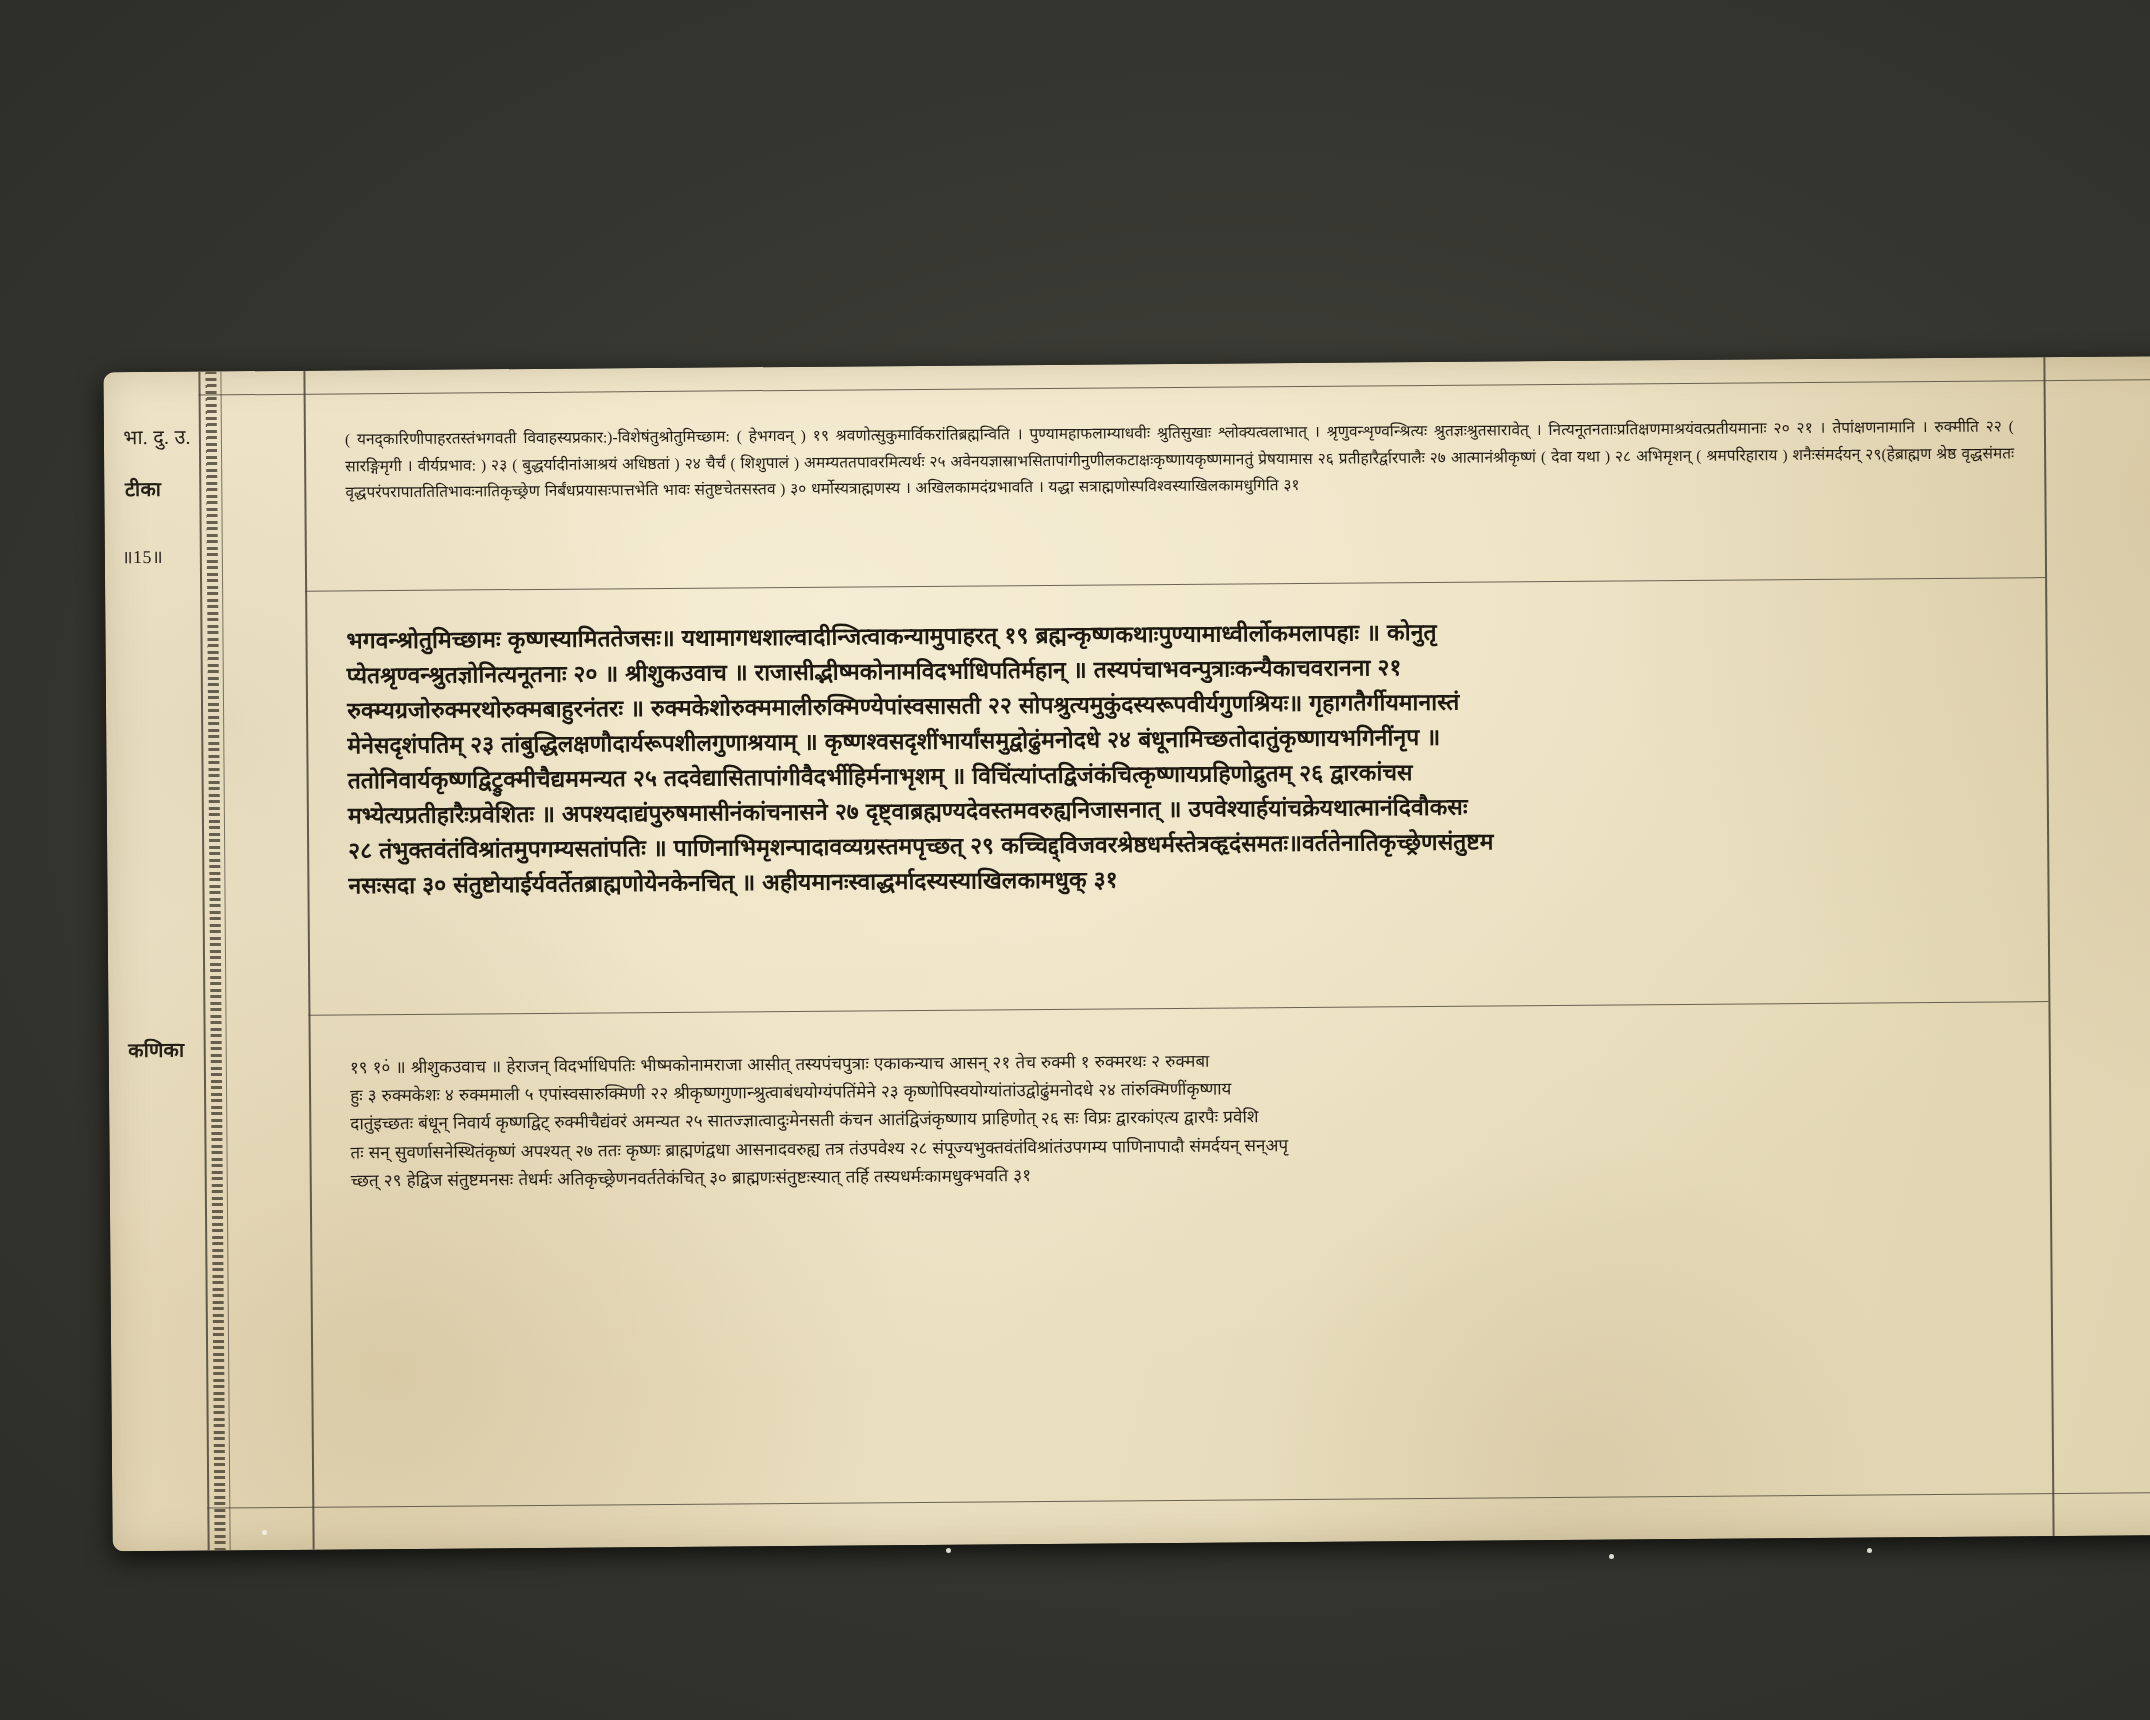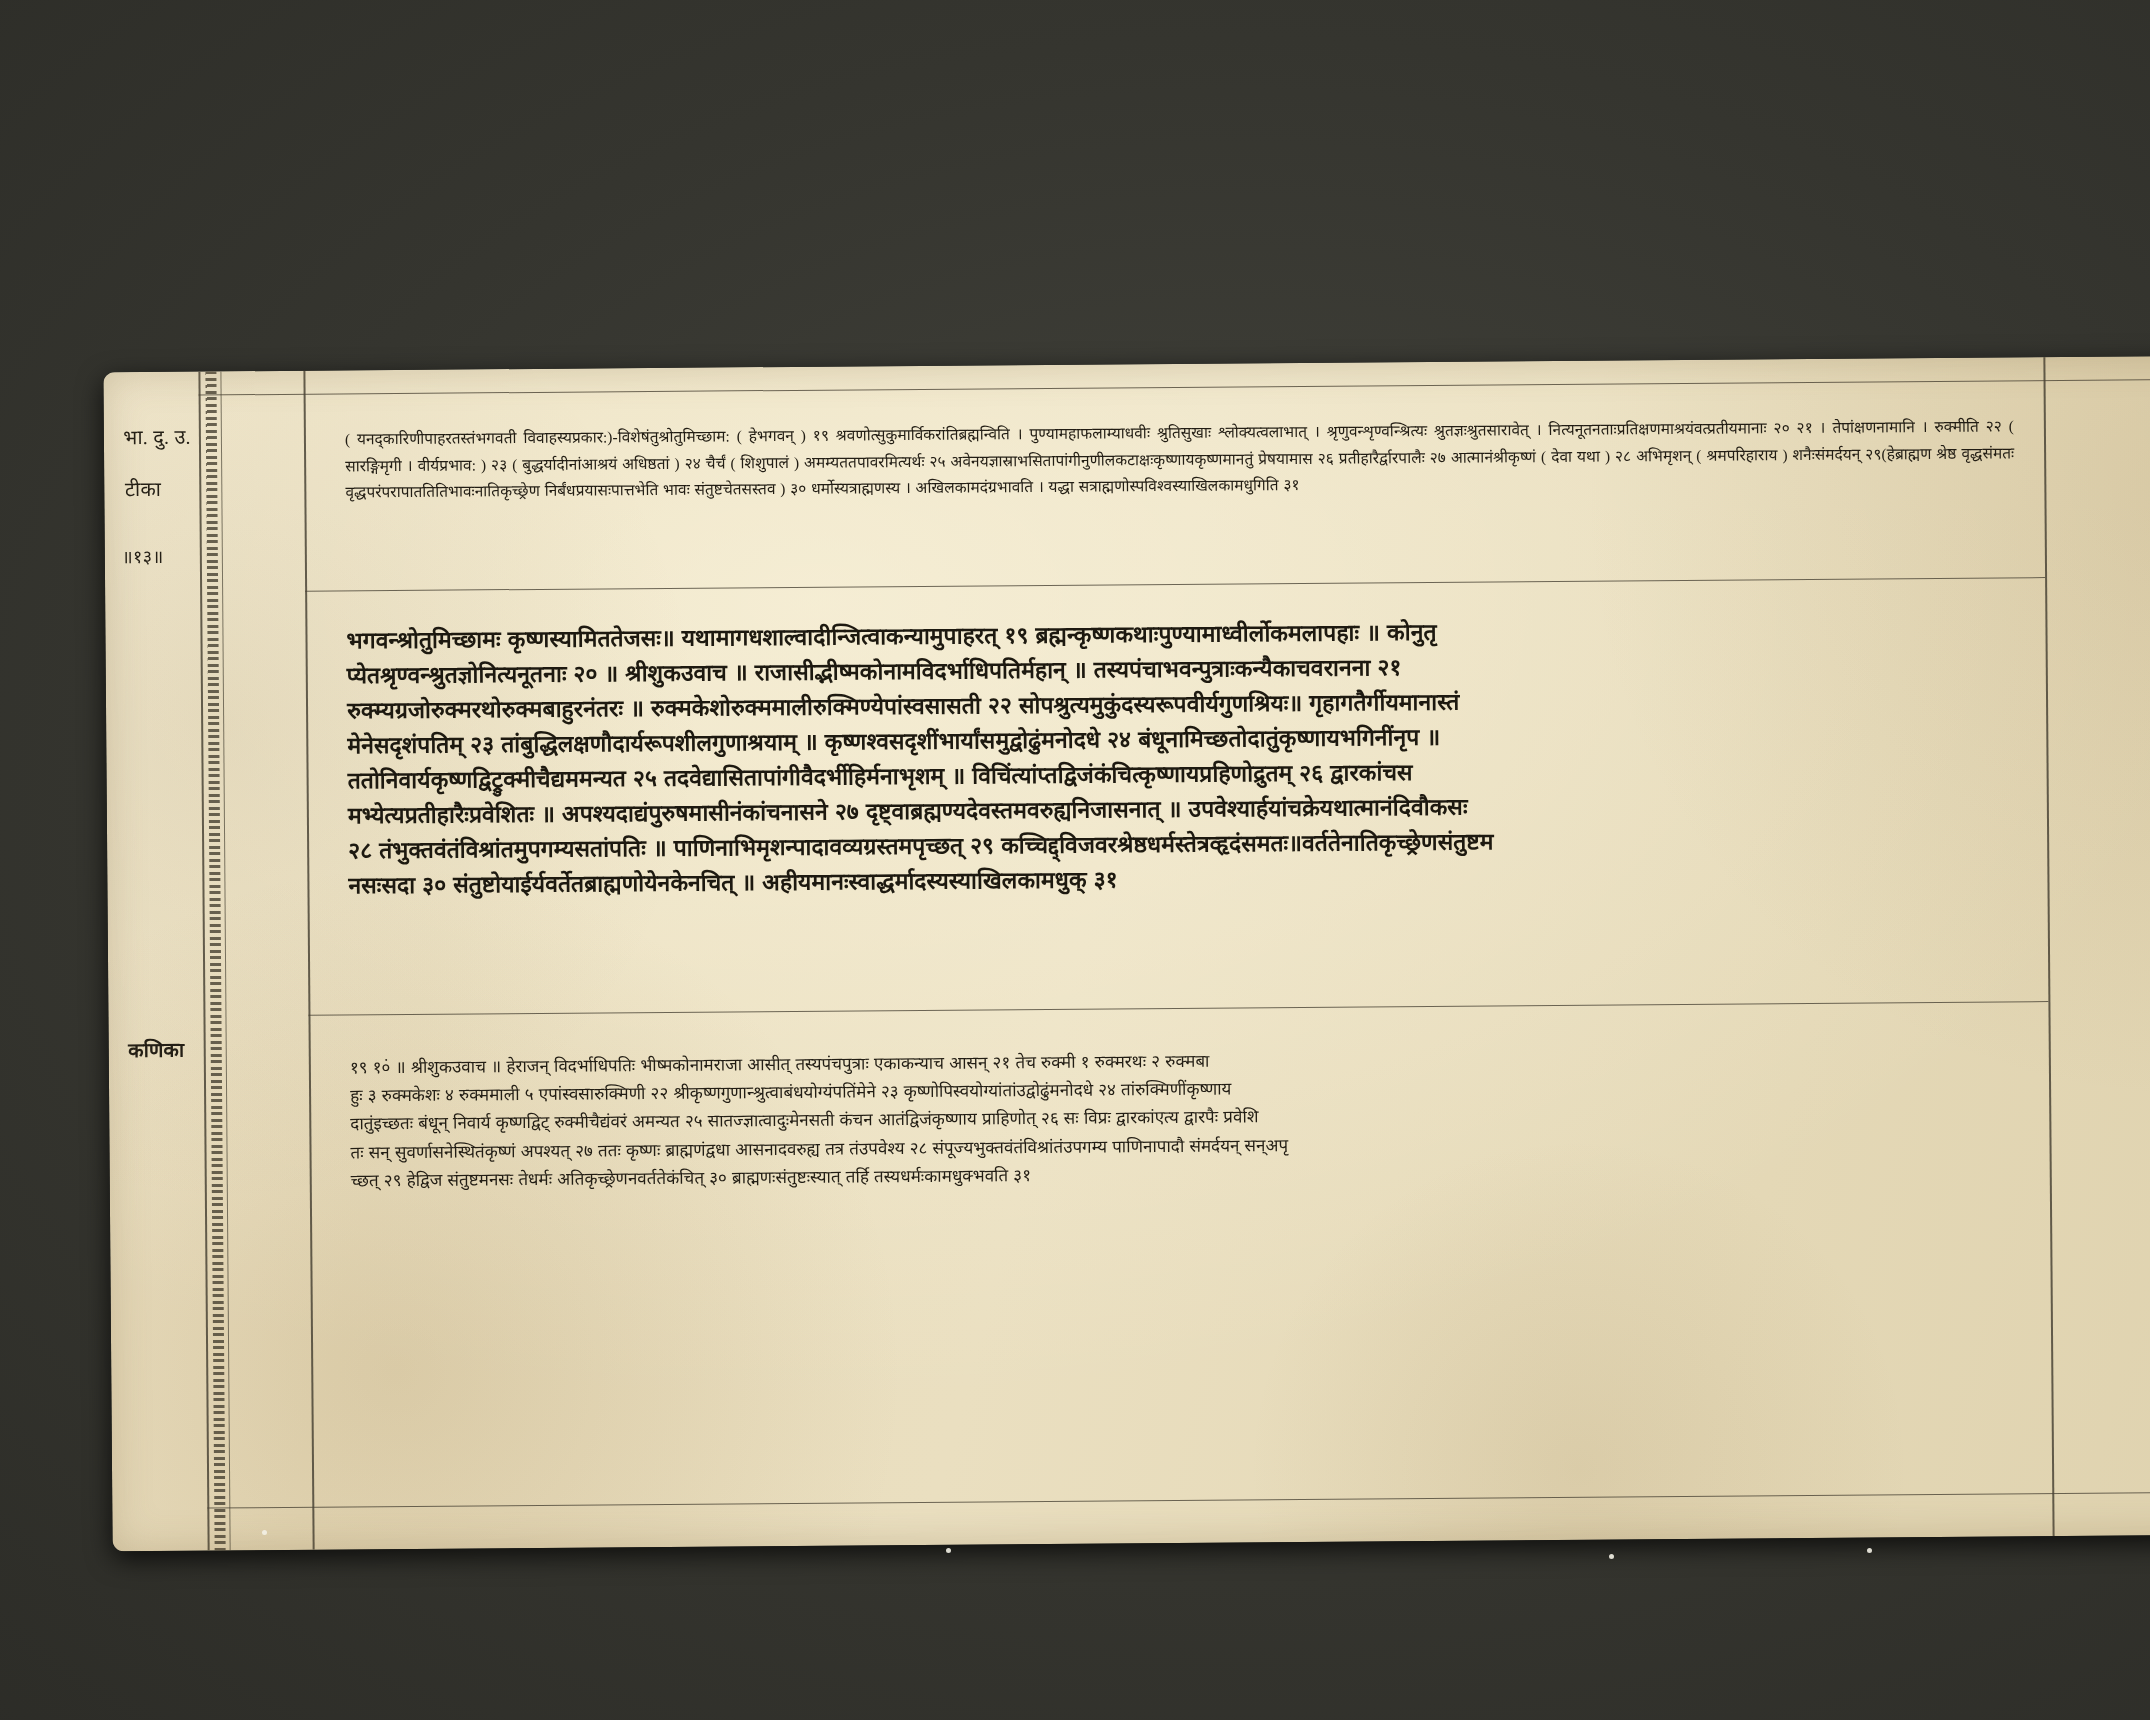--- a/index.html
+++ b/index.html
@@ -171,22 +171,22 @@
     <div class="vrule" style="left:200px;"></div>
 
     <div class="vrule" style="left:1940px;"></div>
 
     <div class="hrule" style="left:200px; width:1740px; top:220px;"></div>
     <div class="hrule" style="left:200px; width:1740px; top:644px;"></div>
     <div class="hrule" style="left:95px; width:2034px; top:23px;"></div>
     <div class="hrule" style="left:95px; width:2034px; top:1136px;"></div>
 
     <div class="marg devanagari" style="left:19.4px; top:51px; width:73px;">भा. दु. उ.</div>
-    <div class="marg devanagari" style="left:20.6px; top:103px; width:69px;">टीका</div>
-    <div class="marg devanagari pageno" style="left:17px; top:172px; width:77px;">॥१३॥</div>
+    <div class="marg devanagari" style="left:20.6px; top:103px; width:69px;font-weight:bold;">टीका</div>
+    <div class="marg devanagari pageno" style="left:17px; top:172px; width:77px;">॥15॥</div>
     <div class="marg devanagari" style="left:19.4px; top:664px; width:82px;font-weight:bold;">कणिका</div>
 
     <div class="commentary-top devanagari">( यनद्कारिणीपाहरतस्तंभगवती विवाहस्यप्रकार:)-विशेषंतुश्रोतुमिच्छाम: ( हेभगवन् ) १९ श्रवणोत्सुकुमार्विकरांतिब्रह्मन्विति । पुण्यामहाफलाम्याधवीः श्रुतिसुखाः श्लोक्यत्वलाभात् । श्रृणुवन्शृण्वन्श्रित्यः श्रुतज्ञःश्रुतसारावेत् । नित्यनूतनताःप्रतिक्षणमाश्रयंवत्प्रतीयमानाः २० २१ । तेपांक्षणनामानि । रुक्मीति २२ ( सारङ्गिमृगी । वीर्यप्रभाव: ) २३ ( बुद्धर्यादीनांआश्रयं अधिष्ठतां ) २४ चैर्चं ( शिशुपालं ) अमम्यततपावरमित्यर्थः २५ अवेनयज्ञास्राभसितापांगीनुणीलकटाक्षःकृष्णायकृष्णमानतुं प्रेषयामास २६ प्रतीहारैर्द्वारपालैः २७ आत्मानंश्रीकृष्णं ( देवा यथा ) २८ अभिमृशन् ( श्रमपरिहाराय ) शनैःसंमर्दयन् २९(हेब्राह्मण श्रेष्ठ वृद्धसंमतः वृद्धपरंपरापाततितिभावःनातिकृच्छ्रेण निर्बंधप्रयासःपात्तभेति भावः संतुष्टचेतसस्तव ) ३० धर्मोस्यत्राह्मणस्य । अखिलकामदंग्रभावति । यद्धा सत्राह्मणोस्पविश्वस्याखिलकामधुगिति ३१</div>
 
     <div class="verse-block devanagari">
       <div>भगवन्श्रोतुमिच्छामः कृष्णस्यामिततेजसः॥ यथामागधशाल्वादीन्जित्वाकन्यामुपाहरत् १९ ब्रह्मन्कृष्णकथाःपुण्यामाध्वीर्लोकमलापहाः ॥ कोनुतृ</div>
       <div>प्येतश्रृण्वन्श्रुतज्ञोनित्यनूतनाः २० ॥ श्रीशुकउवाच ॥ राजासीद्भीष्मकोनामविदर्भाधिपतिर्महान् ॥ तस्यपंचाभवन्पुत्राःकन्यैकाचवरानना २१</div>
       <div>रुक्म्यग्रजोरुक्मरथोरुक्मबाहुरनंतरः ॥ रुक्मकेशोरुक्ममालीरुक्मिण्येपांस्वसासती २२ सोपश्रुत्यमुकुंदस्यरूपवीर्यगुणश्रियः॥ गृहागतैर्गीयमानास्तं</div>
       <div>मेनेसदृशंपतिम् २३ तांबुद्धिलक्षणौदार्यरूपशीलगुणाश्रयाम् ॥ कृष्णश्वसदृशींभार्यांसमुद्वोढुंमनोदधे २४ बंधूनामिच्छतोदातुंकृष्णायभगिनींनृप ॥</div>
       <div>ततोनिवार्यकृष्णद्विट्रुक्मीचैद्यममन्यत २५ तदवेद्यासितापांगीवैदर्भीहिर्मनाभृशम् ॥ विचिंत्यांप्तद्विजंकंचित्कृष्णायप्रहिणोद्रुतम् २६ द्वारकांचस</div>

